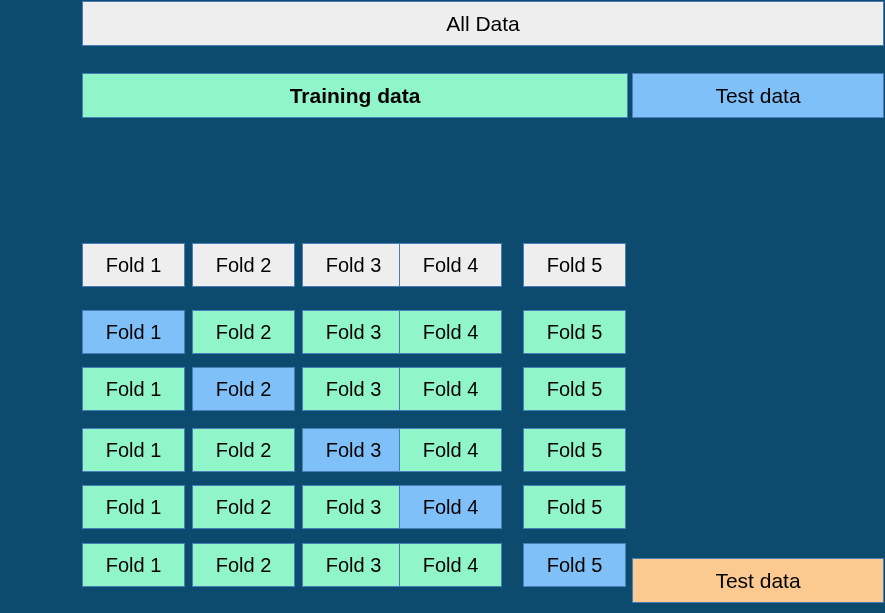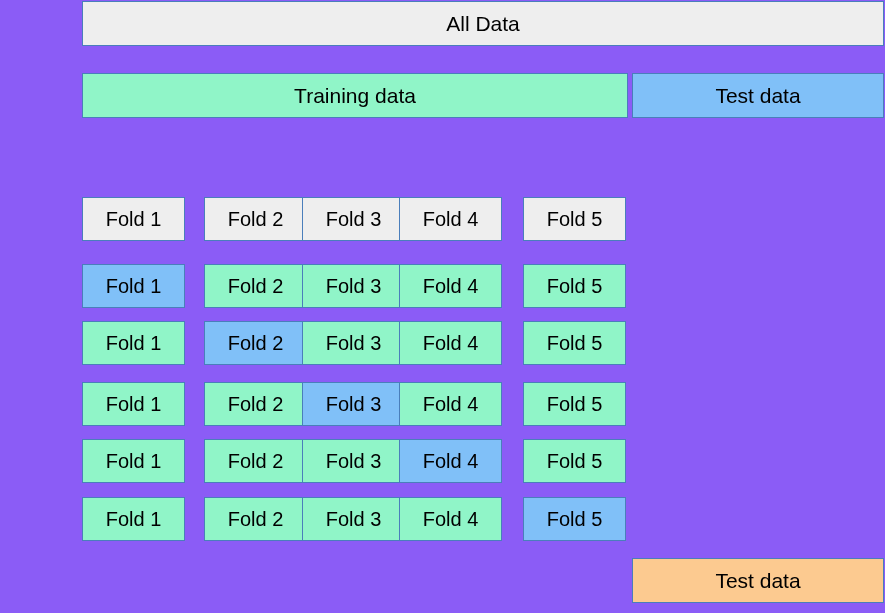--- a/index.html
+++ b/index.html
@@ -10,21 +10,21 @@
   body {
     width: 885px;
     height: 613px;
     overflow: hidden;
     font-family: "Liberation Sans", sans-serif;
   }
   #diagram {
     position: relative;
     width: 885px;
     height: 613px;
-    background: #8b5cf6;
+    background: #0c4a6e;
   }
   .box {
     position: absolute;
     box-sizing: border-box;
     border: 1px solid #4a7ebb;
     display: flex;
     align-items: center;
     justify-content: center;
     color: #000000;
     font-family: "Liberation Sans", sans-serif;
@@ -59,53 +59,54 @@
     width: 252px;
     height: 45px;
     font-size: 21px;
   }
   
   .fold-row {
     position: absolute;
     left: 82px;
     width: 545px;
     height: 44px;
+    margin-top: 46px;
   }
   .fold-cell {
     position: absolute;
     top: 0;
     width: 103px;
     height: 44px;
     box-sizing: border-box;
     border: 1px solid #4a7ebb;
     display: flex;
     align-items: center;
     justify-content: center;
     font-size: 20px;
     color: #000000;
     line-height: 1;
     white-space: nowrap;
     font-family: "Liberation Sans", sans-serif;
   }
   .fold-cell.c0 { left: 0px; }
-  .fold-cell.c1 { left: 122px; }
+  .fold-cell.c1 { left: 110px; }
   .fold-cell.c2 { left: 220px; }
   .fold-cell.c3 { left: 317px; }
   .fold-cell.c4 { left: 441px; align-items: center; }
 </style>
 </head>
 <body>
 
 <div id="diagram">
 
   <div class="box banner" id="all-data-bar" style="background: rgb(238, 238, 238);">
     <span>All Data</span>
   </div>
 
-  <div class="box banner" id="training-data-bar" style="background: rgb(144, 245, 200);">
+  <div class="box banner" id="training-data-bar" style="background: rgb(144, 245, 200); font-weight: bold;">
     <span>Training data</span>
   </div>
 
   <div class="box banner" id="test-data-bar-top" style="background: rgb(128, 192, 248);">
     <span>Test data</span>
   </div>
 
   <div id="fold-grid-host">
       <div class="fold-row" style="top: 197px;">
         <div class="fold-cell c0" style="background: rgb(238, 238, 238); border-color: rgb(74, 126, 187);">

